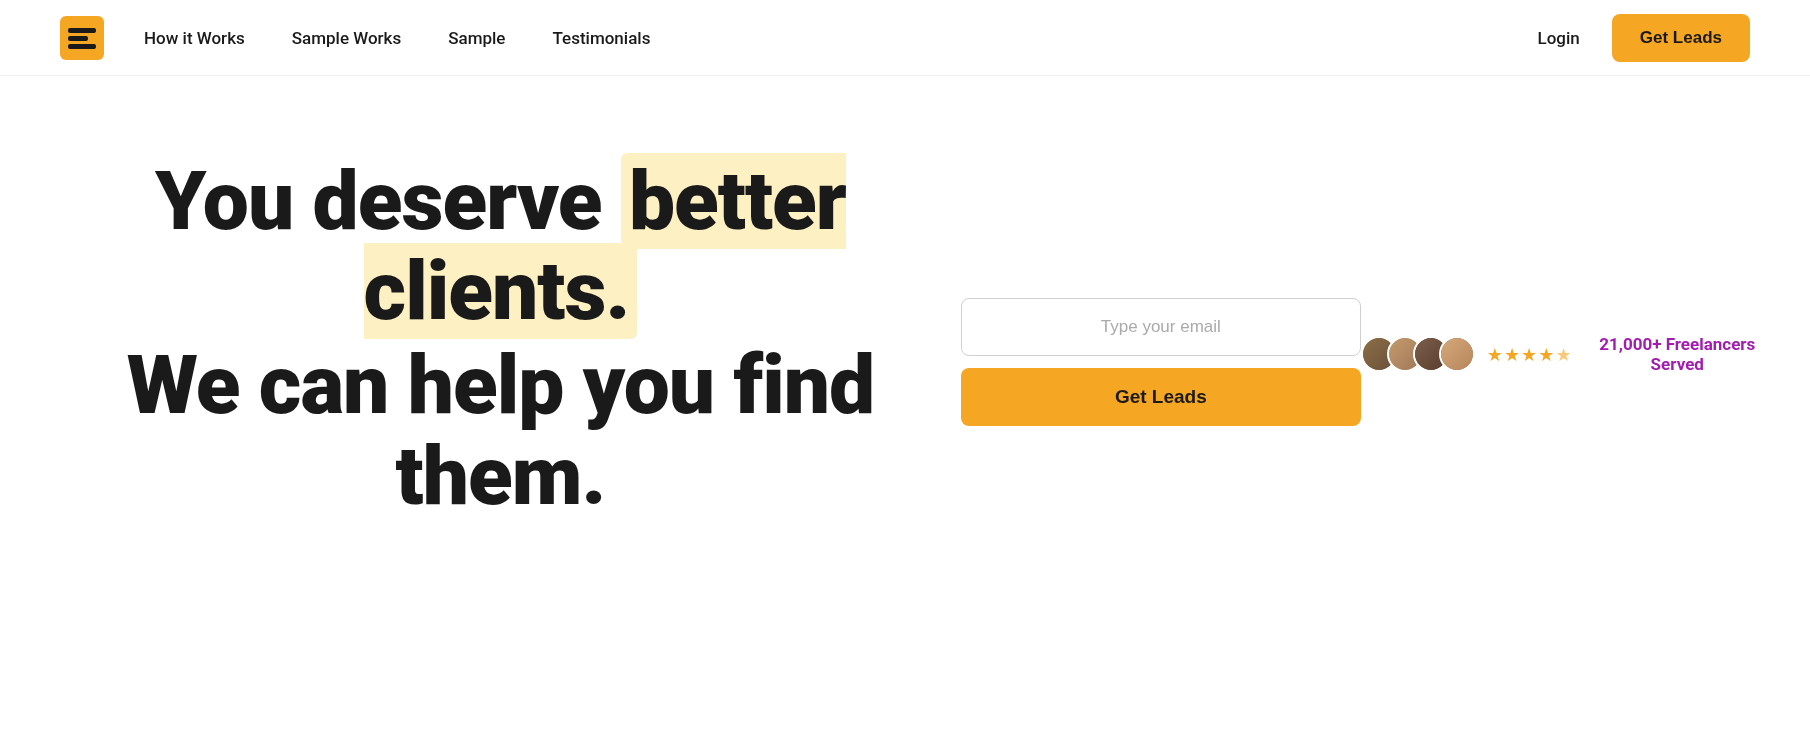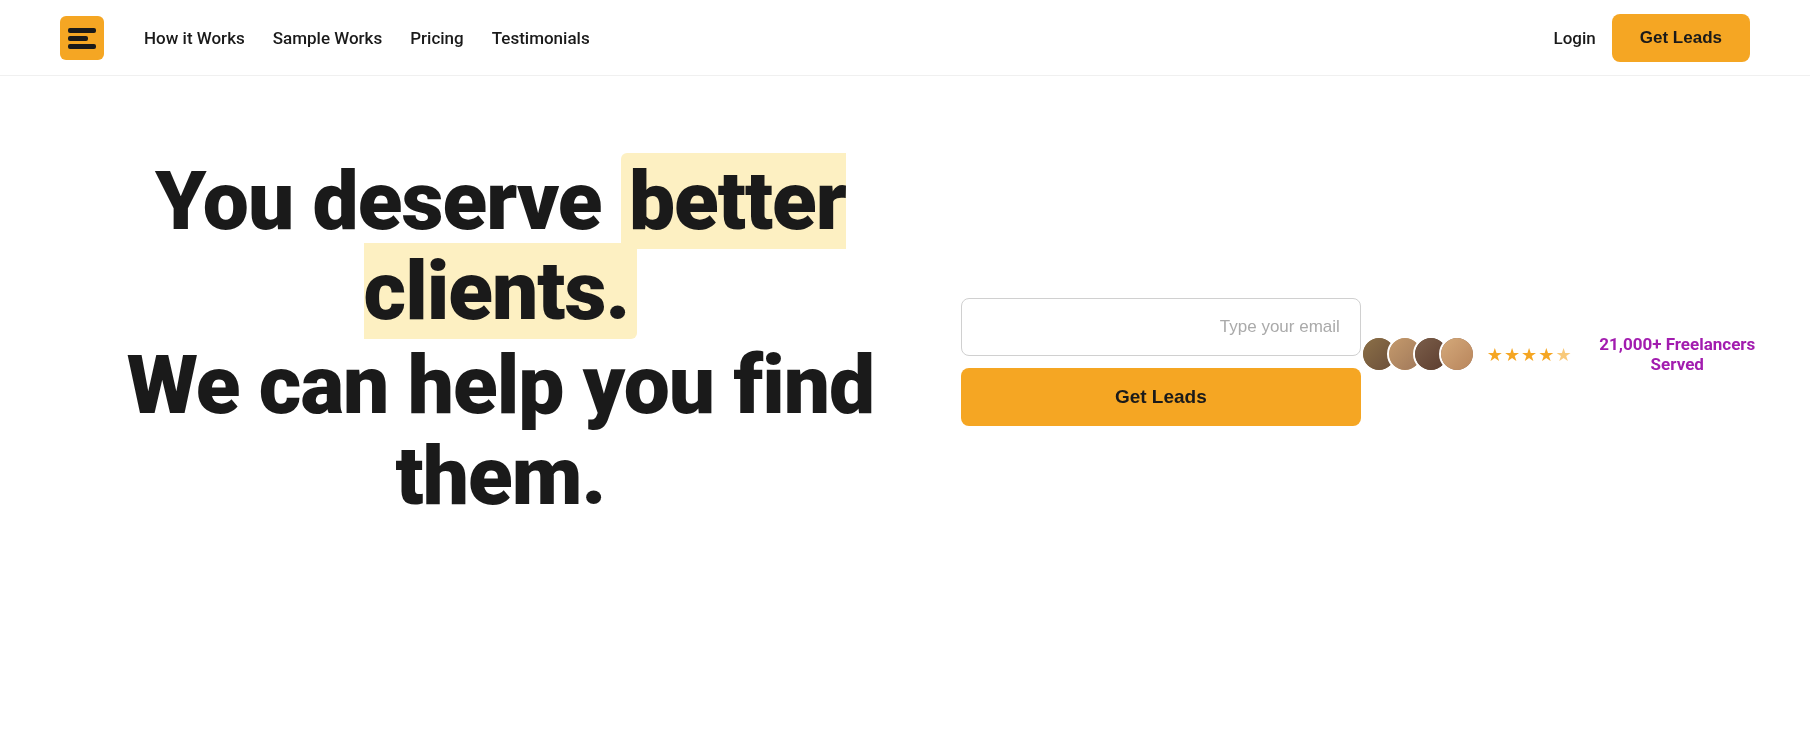--- a/index.html
+++ b/index.html
@@ -32,36 +32,36 @@
     }
 
     .logo-icon {
       width: 44px;
       height: 44px;
     }
 
     .nav-links {
       display: flex;
       align-items: center;
-      gap: 28px;
+      gap: 47px;
       flex: 1;
     }
 
     .nav-link {
       font-size: 17px;
       color: #1a1a1a;
       text-decoration: none;
       font-weight: 500;
       cursor: pointer;
     }
 
     .nav-right {
       display: flex;
       align-items: center;
-      gap: 16px;
+      gap: 32px;
     }
 
     .nav-login {
       font-size: 17px;
       color: #1a1a1a;
       font-weight: 500;
       cursor: pointer;
     }
 
     .nav-get-leads-btn {
@@ -127,21 +127,21 @@
     }
 
     .email-input {
       width: 100%;
       padding: 18px 20px;
       font-size: 17px;
       border: 1.5px solid #d0d0d0;
       border-radius: 8px;
       outline: none;
       color: #888;
-      text-align: right;
+      text-align: center;
     }
 
     .email-input::placeholder {
       color: #aaa;
     }
 
     .get-leads-btn {
       width: 100%;
       padding: 18px 20px;
       background: #F5A623;
@@ -218,21 +218,21 @@
       <rect width="44" height="44" rx="6" fill="#F5A623"></rect>
       <rect x="8" y="12" width="28" height="5" rx="2" fill="#1a1a1a"></rect>
       <rect x="8" y="20" width="20" height="5" rx="2" fill="#1a1a1a"></rect>
       <rect x="8" y="28" width="28" height="5" rx="2" fill="#1a1a1a"></rect>
     </svg>
   </div>
 
   <div class="nav-links">
     <a class="nav-link">How it Works</a>
     <a class="nav-link">Sample Works</a>
-    <a class="nav-link">Pricing</a>
+    <a class="nav-link">Sample</a>
     <a class="nav-link">Testimonials</a>
   </div>
 
   <div class="nav-right">
     <span class="nav-login">Login</span>
     <button class="nav-get-leads-btn">Get Leads</button>
   </div>
 </nav>
 
 <section class="hero">

